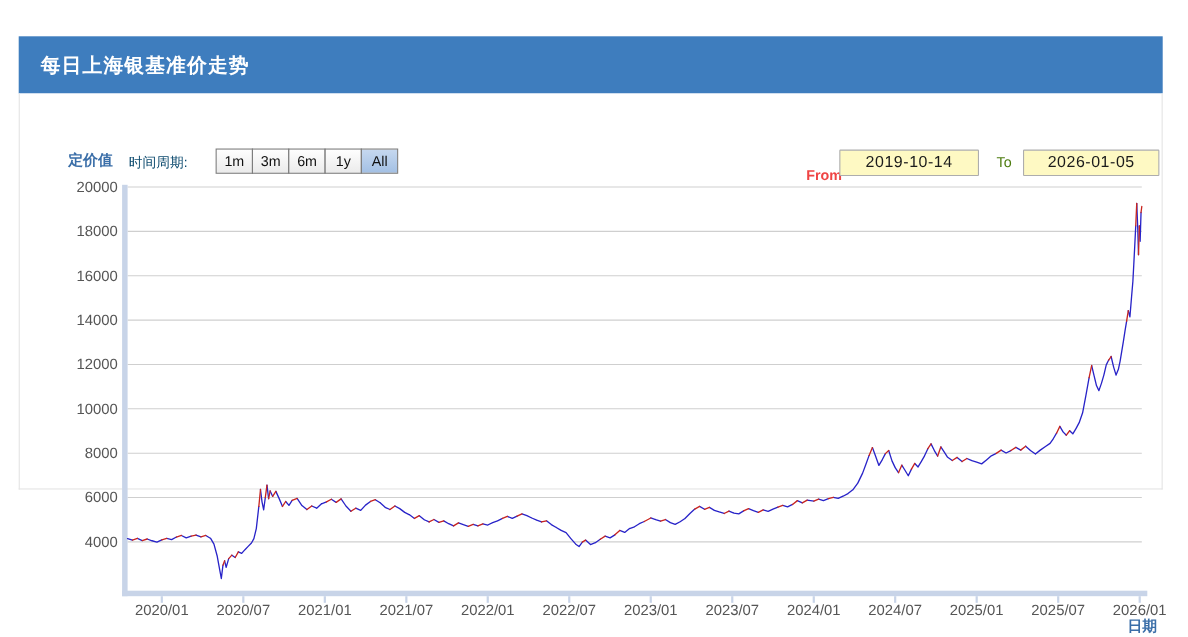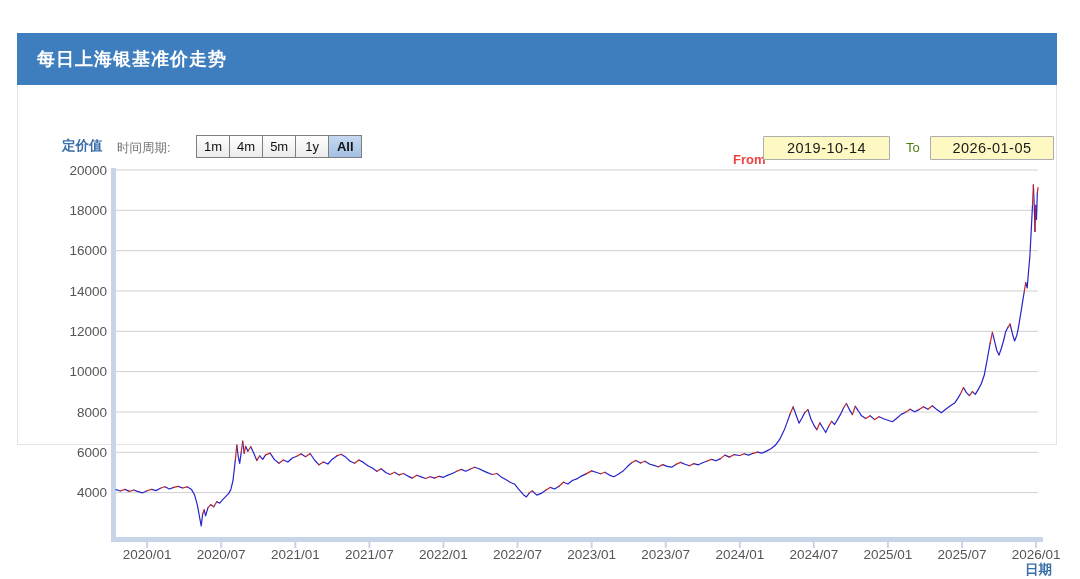--- a/index.html
+++ b/index.html
@@ -15,30 +15,30 @@
   .panel-title{
     color:#ffffff;font-size:18px;font-weight:bold;letter-spacing:1px;
     font-family:"Liberation Serif","DejaVu Serif",serif;
   }
   .panel-body{
     position:absolute;top:52px;left:0;right:0;bottom:0;background:#fff;
     border:1px solid #e4e4e4;border-top:none;box-sizing:border-box;
   }
   .ctl{position:absolute;z-index:3;white-space:nowrap;}
   #yaxis-title{left:62px;top:137px;color:#3a6ea8;font-weight:bold;font-size:13.5px;}
-  #period-label{left:117px;top:140px;color:#737373;font-size:12.5px;}
+  #period-label{left:117px;top:140px;color:#0c4a6e;font-size:12.5px;}
   #btn-group{left:196px;top:135px;display:flex;justify-content:space-between;}
   .pbtn{
     min-width:34px;height:23px;box-sizing:border-box;padding:0 7px;
     border:1px solid #7e7e7e;margin-left:-1px;
     display:flex;align-items:center;justify-content:center;
     font-size:13px;color:#111;background:linear-gradient(#fefefe,#ebebeb);cursor:pointer;
   }
   .pbtn:first-child{margin-left:0;}
-  .pbtn.selected{background:linear-gradient(#c6d8ef,#a3c0e4);font-weight:bold;}
+  .pbtn.selected{background:linear-gradient(#c6d8ef,#a3c0e4);}
   #from-label{left:733px;top:152px;font-size:13px;color:#ef4444;font-weight:bold;}
   #to-label{left:906px;top:140px;font-size:13px;color:#4d7c0f;}
   input.date{
     position:absolute;z-index:3;top:136px;height:24px;box-sizing:border-box;
     border:1px solid #adadad;border-radius:1px;text-align:center;
     font-size:14.5px;letter-spacing:.5px;color:#1b1b1b;background:#fef9c3;
     font-family:"Liberation Sans",sans-serif;padding:0;
   }
   #from-input{left:763px;width:127px;}
   #to-input{left:930px;width:124px;}
@@ -51,22 +51,22 @@
   <div class="panel-header">
     <span class="panel-title">每日上海银基准价走势</span>
   </div>
   <div class="panel-body"></div>
 </div>
 
 <span class="ctl" id="yaxis-title">定价值</span>
 <span class="ctl" id="period-label">时间周期:</span>
 <div class="ctl" id="btn-group">
     <div class="pbtn">1m</div>
-    <div class="pbtn">4m</div>
-    <div class="pbtn">5m</div>
+    <div class="pbtn">3m</div>
+    <div class="pbtn">6m</div>
     <div class="pbtn">1y</div>
     <div class="pbtn selected">All</div>
   </div>
 
 <span class="ctl" id="from-label">From</span>
 <input class="date" id="from-input" value="2019-10-14" style="">
 <span class="ctl" id="to-label">To</span>
 <input class="date" id="to-input" value="2026-01-05" style="">
 
 <svg id="chart" width="1080" height="579">

